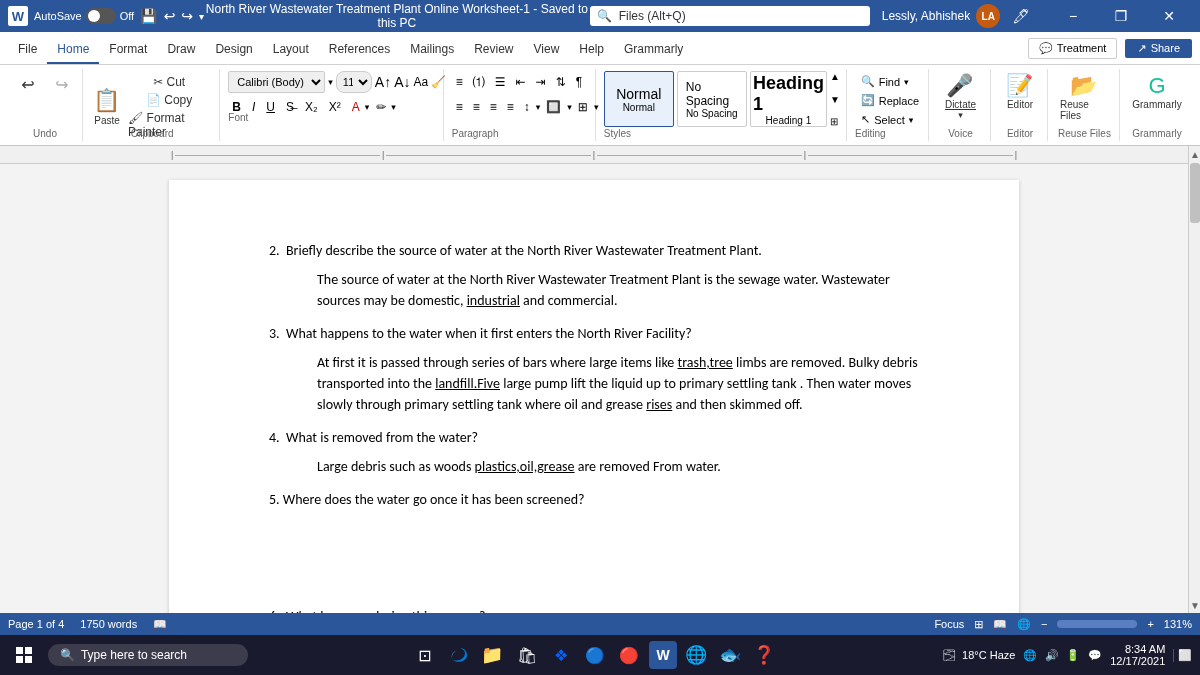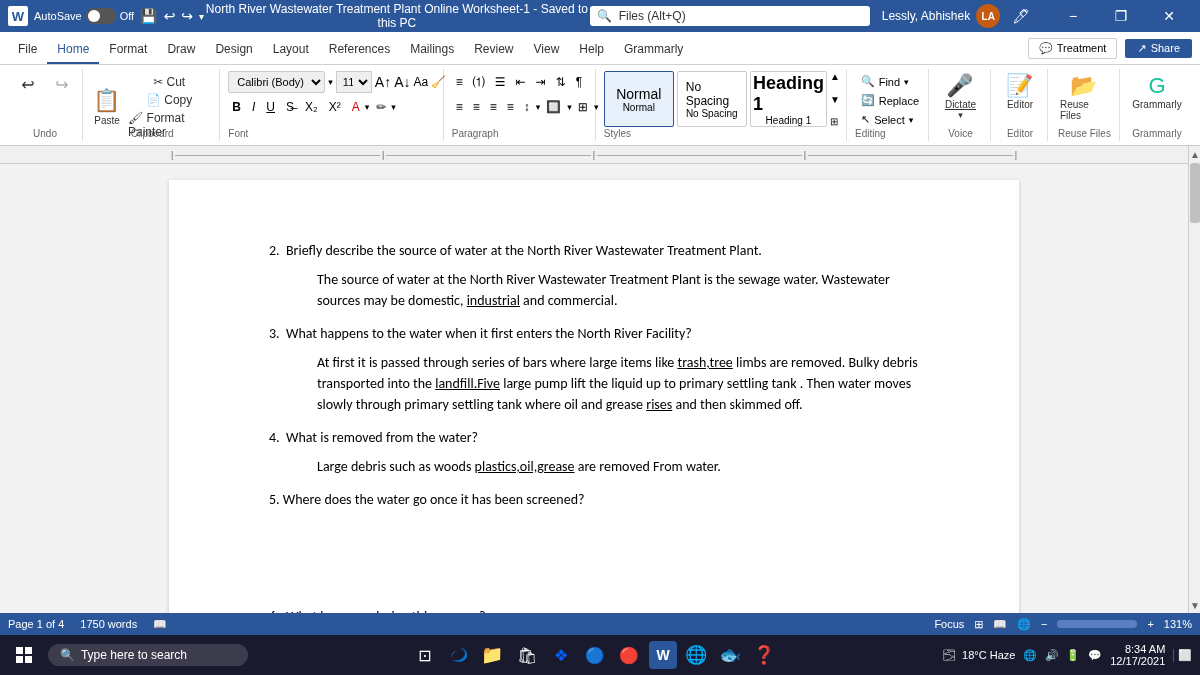--- a/index.html
+++ b/index.html
@@ -30,21 +30,21 @@
     .user-avatar { width: 24px; height: 24px; background: #c55a11; border-radius: 50%; display: flex; align-items: center; justify-content: center; font-size: 10px; font-weight: bold; color: white; }
 
     
     .ribbon { background: #fff; border-bottom: 1px solid #c8c8c8; flex-shrink: 0; }
     .ribbon-tabs { display: flex; align-items: flex-end; padding: 0 8px; border-bottom: 1px solid #d1d1d1; height: 32px; }
     .ribbon-tab { padding: 6px 10px; font-size: 12px; cursor: pointer; color: #333; border-bottom: 2px solid transparent; }
     .ribbon-tab.active { color: #2b579a; border-bottom: 2px solid #2b579a; }
     .ribbon-content { display: flex; align-items: stretch; padding: 4px 8px; gap: 2px; height: 80px; }
     .ribbon-btn { display: flex; flex-direction: column; align-items: center; justify-content: center; padding: 2px 4px; cursor: pointer; border-radius: 2px; min-width: 32px; font-size: 11px; color: #333; }
     .font-select { border: 1px solid #ccc; border-radius: 2px; padding: 2px 4px; font-size: 11px; width: 120px; height: 22px; }
-    .size-select { border: 1px solid #ccc; border-radius: 0; padding: 2px 2px; font-size: 11px; width: 36px; height: 22px; }
+    .size-select { border: 1px solid #ccc; border-radius: 8px; padding: 2px 2px; font-size: 11px; width: 36px; height: 22px; }
     .font-btn { border: 1px solid transparent; background: none; cursor: pointer; padding: 1px 3px; border-radius: 2px; font-size: 12px; height: 22px; }
     .style-box { display: flex; flex-direction: column; align-items: center; border: 1px solid #ccc; border-radius: 2px; padding: 2px 8px; cursor: pointer; min-width: 70px; height: 56px; justify-content: center; font-size: 11px; }
     .style-box.active { border-color: #2b579a; background: #e8f0fb; }
     .style-normal { font-size: 14px; }
     .style-nospacing { font-size: 12px; }
     .style-heading { font-size: 18px; font-weight: bold; }
     .edit-btn { display: flex; align-items: center; gap: 4px; padding: 2px 6px; cursor: pointer; font-size: 11px; border-radius: 2px; }
     .ruler-bar { height: 18px; background: #f0f0f0; border-bottom: 1px solid #ccc; width: 100%; position: relative; flex-shrink: 0; }
     .page { background: white; margin: 0 auto; width: 850px; padding: 60px 100px; box-shadow: 0 1px 4px rgba(0,0,0,0.2); font-family: 'Calibri', Arial, sans-serif; font-size: 14px; line-height: 1.5; color: #000; flex-shrink: 0; min-height: 500px; }
     .page p { margin-bottom: 8px; }
@@ -186,21 +186,21 @@
         <button class="font-btn">X²</button>
         <div style="display:flex; align-items:center; gap:1px;">
           <button class="font-btn" style="color:#d00000;">A</button>
           <span style="font-size:9px; cursor:pointer;">▾</span>
         </div>
         <div style="display:flex; align-items:center; gap:1px;">
           <button class="font-btn">✏</button>
           <span style="font-size:9px; cursor:pointer;">▾</span>
         </div>
       </div>
-      <span style="font-size:10px; color:#666; position:absolute; bottom:2px;">Font</span>
+      <span style="font-size:10px; color:#666; position:absolute; bottom:18px;">Font</span>
     </div>
 
     <div style="display:flex; flex-direction:column; padding: 2px 6px; border-right:1px solid #e0e0e0; position:relative; min-width:150px;">
       <div style="display:flex; gap:2px; align-items:center; margin-bottom:3px;">
         <button class="font-btn">≡</button>
         <button class="font-btn">⑴</button>
         <button class="font-btn">☰</button>
         <button class="font-btn">⇤</button>
         <button class="font-btn">⇥</button>
         <button class="font-btn">⇅</button>

